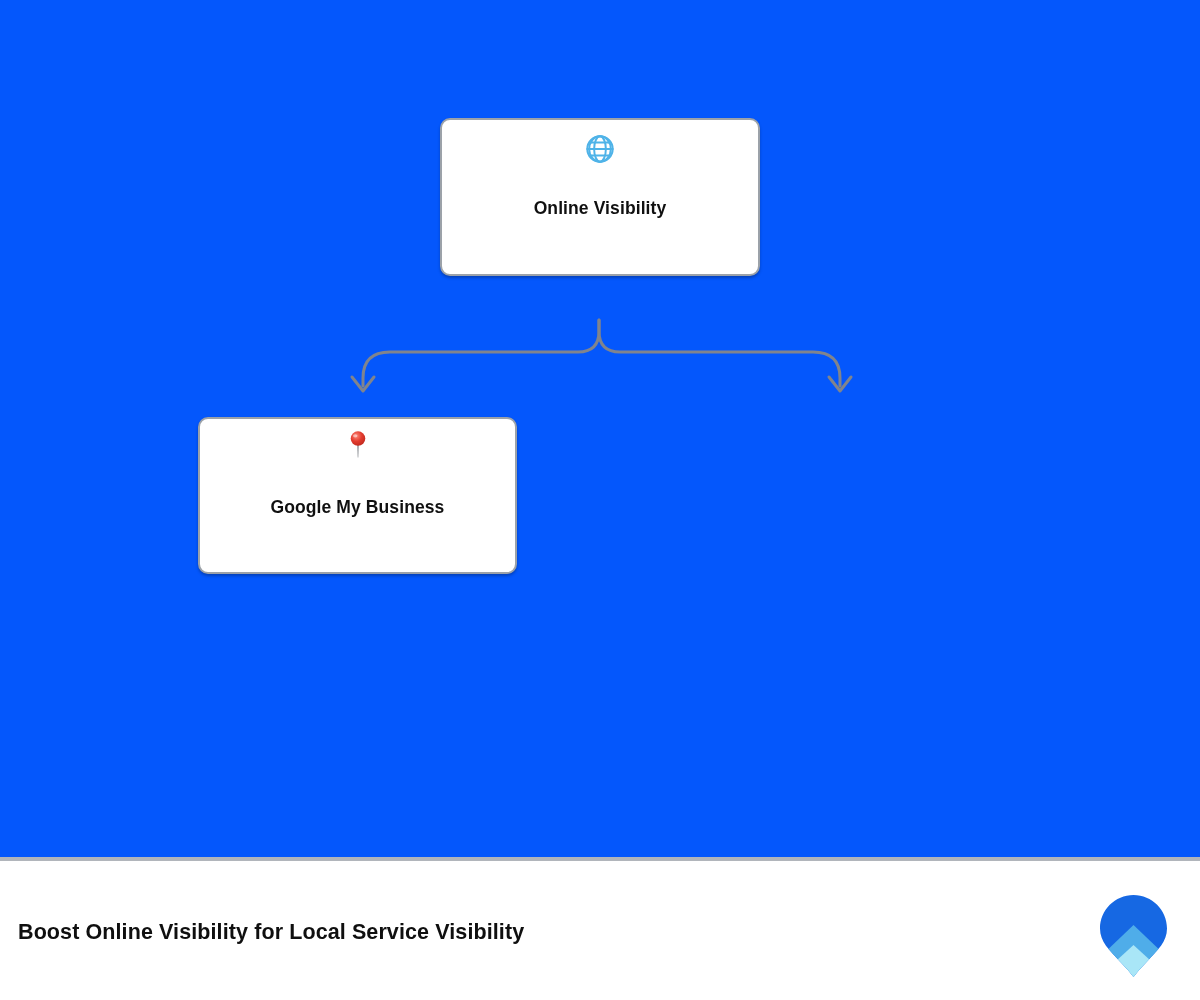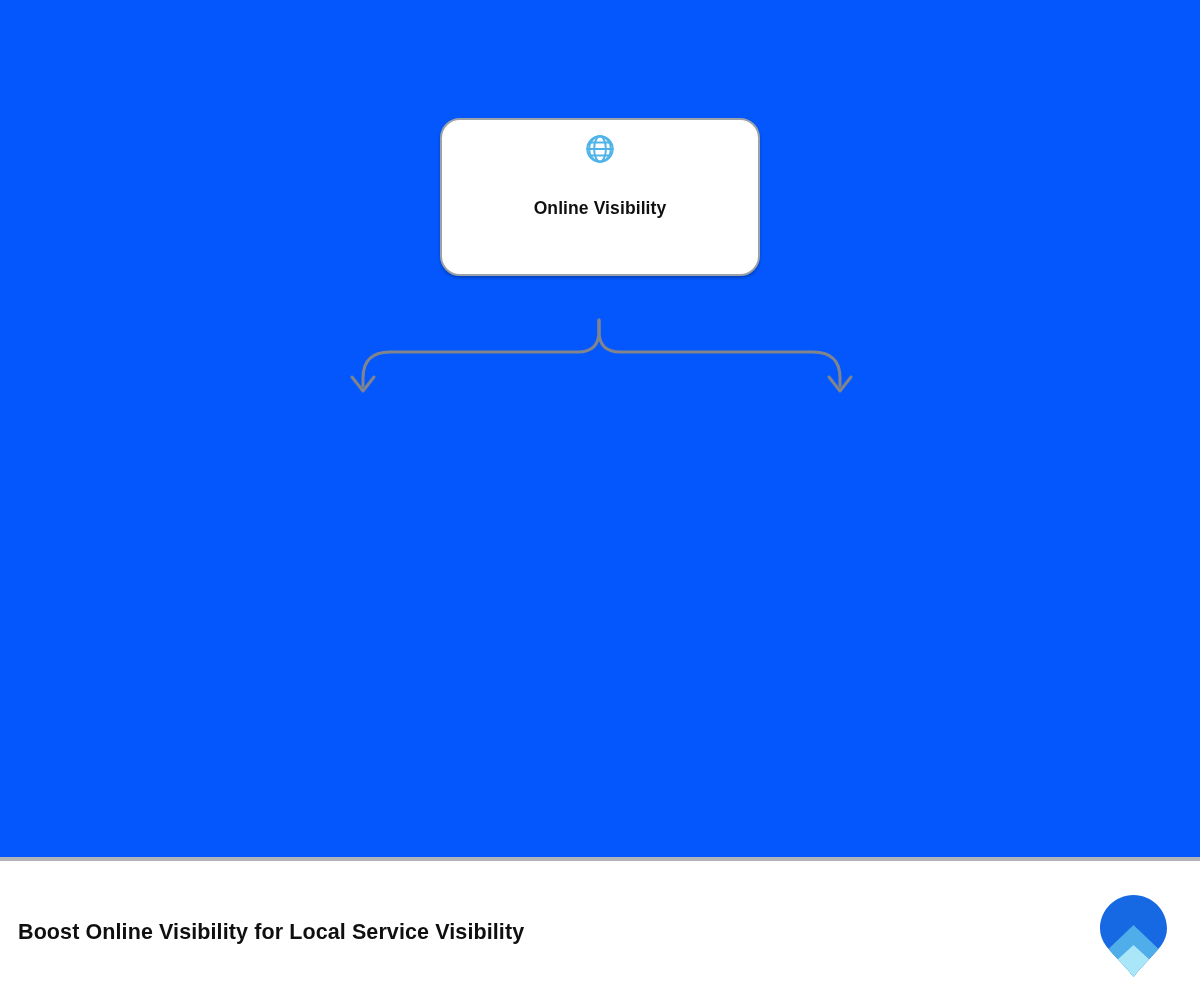--- a/index.html
+++ b/index.html
@@ -28,21 +28,21 @@
   }
   .canvas{
     position:absolute;left:0;top:0;width:1200px;height:857px;
     background:var(--canvas-blue);
   }
   .connector-layer{position:absolute;left:0;top:0;width:1200px;height:857px;}
   .node{
     position:absolute;
     background:var(--card-bg);
     border:2px solid var(--card-border);
-    border-radius:20px;
+    border-radius:10px;
     box-shadow:0 2px 3px rgba(0,0,0,0.25);
   }
   .node-root{left:440px;top:118px;width:320px;height:158px;}
   .node-left{left:198px;top:417px;width:319px;height:157px;}
   .node-right{left:679px;top:417px;width:319px;height:157px;}
   .node-icon{
     position:absolute;top:11px;left:50%;transform:translateX(-50%);
     width:32px;height:32px;
   }
   .node-root .node-icon{top:13px;}
@@ -96,20 +96,37 @@
         <ellipse cx="18" cy="18" rx="6.6" ry="14.3"></ellipse>
         <ellipse cx="18" cy="18" rx="12.2" ry="14.3"></ellipse>
         <line x1="3.7" y1="18" x2="32.3" y2="18"></line>
         <line x1="6.2" y1="10.6" x2="29.8" y2="10.6"></line>
         <line x1="6.2" y1="25.4" x2="29.8" y2="25.4"></line>
       </svg>
     </span>
     <div class="node-label">Online Visibility</div>
   </div>
 
+  <div class="node node-left">
+    <span class="node-icon">
+      <svg viewBox="0 0 36 36" xmlns="http://www.w3.org/2000/svg">
+        <defs>
+          <radialGradient id="pinGrad" cx="0.38" cy="0.32" r="0.85">
+            <stop offset="0" stop-color="#FF8A7A"></stop>
+            <stop offset="0.45" stop-color="var(--pin-red)"></stop>
+            <stop offset="1" stop-color="#B32318"></stop>
+          </radialGradient>
+        </defs>
+        <path d="M17.1 16.5 L18.9 16.5 L18.35 31 L17.65 31 Z" fill="#8D9096"></path>
+        <circle cx="18" cy="9.6" r="8.2" fill="url(#pinGrad)"></circle>
+        <ellipse cx="14.9" cy="6.6" rx="2.5" ry="1.9" fill="#FFFFFF" opacity="0.5"></ellipse>
+      </svg>
+    </span>
+    <div class="node-label">Google My Business</div>
+  </div>
 
 </div>
 
 <div class="divider"></div>
 
 <div class="footer">
   <div class="footer-title">Boost Online Visibility for Local Service Visibility</div>
   <span class="footer-logo">
     <svg viewBox="0 0 67 82" xmlns="http://www.w3.org/2000/svg">
       <defs>

